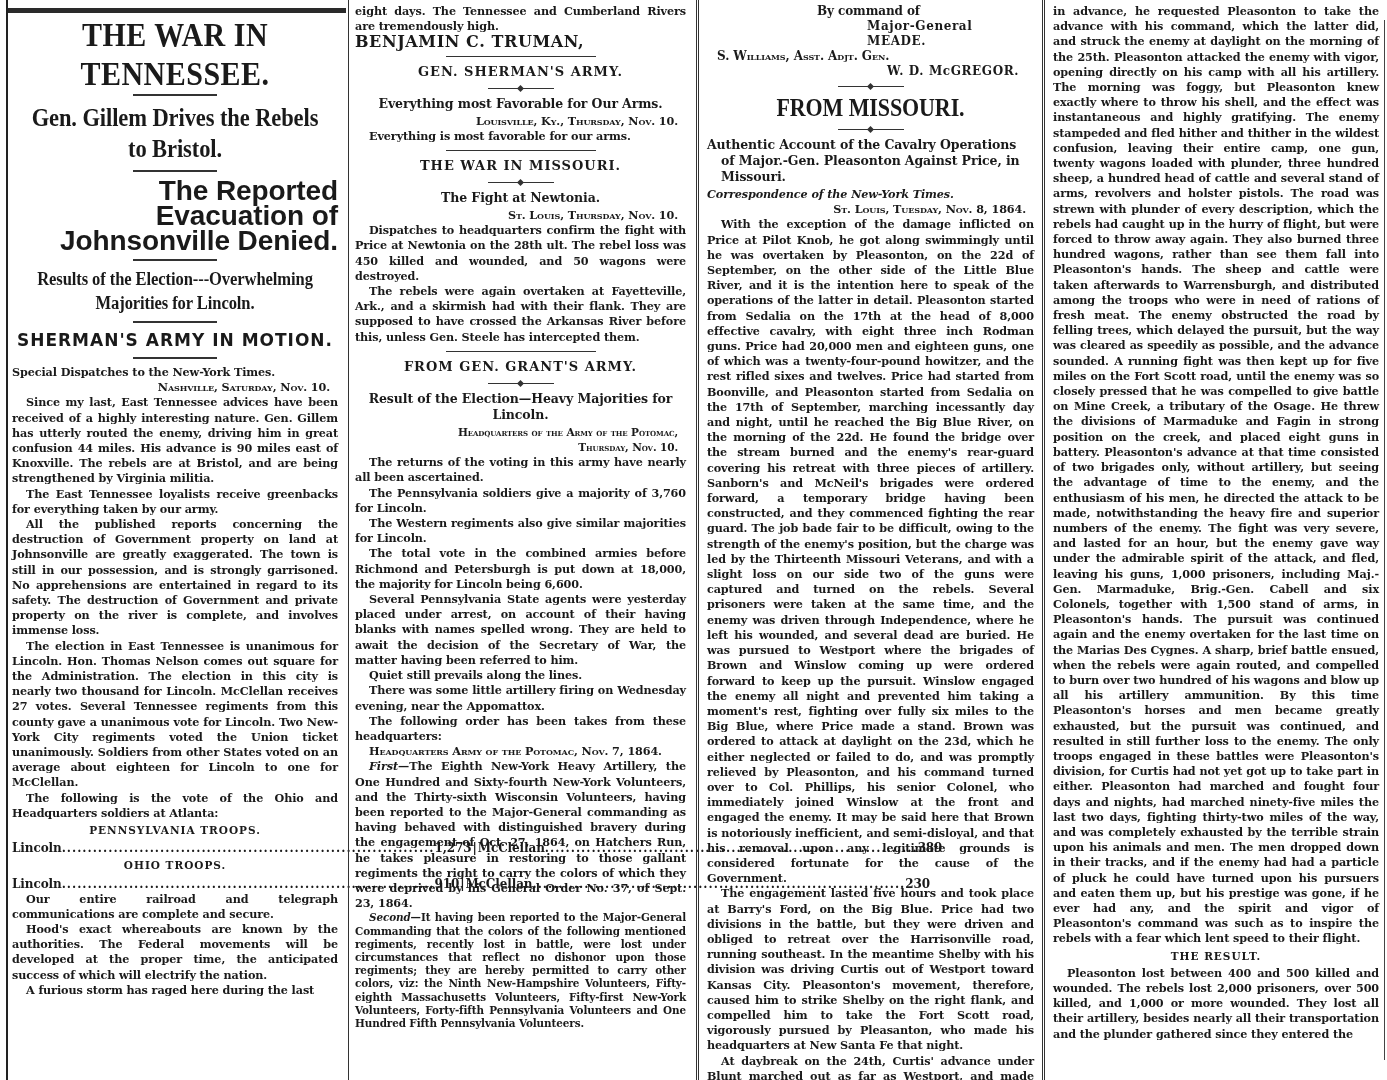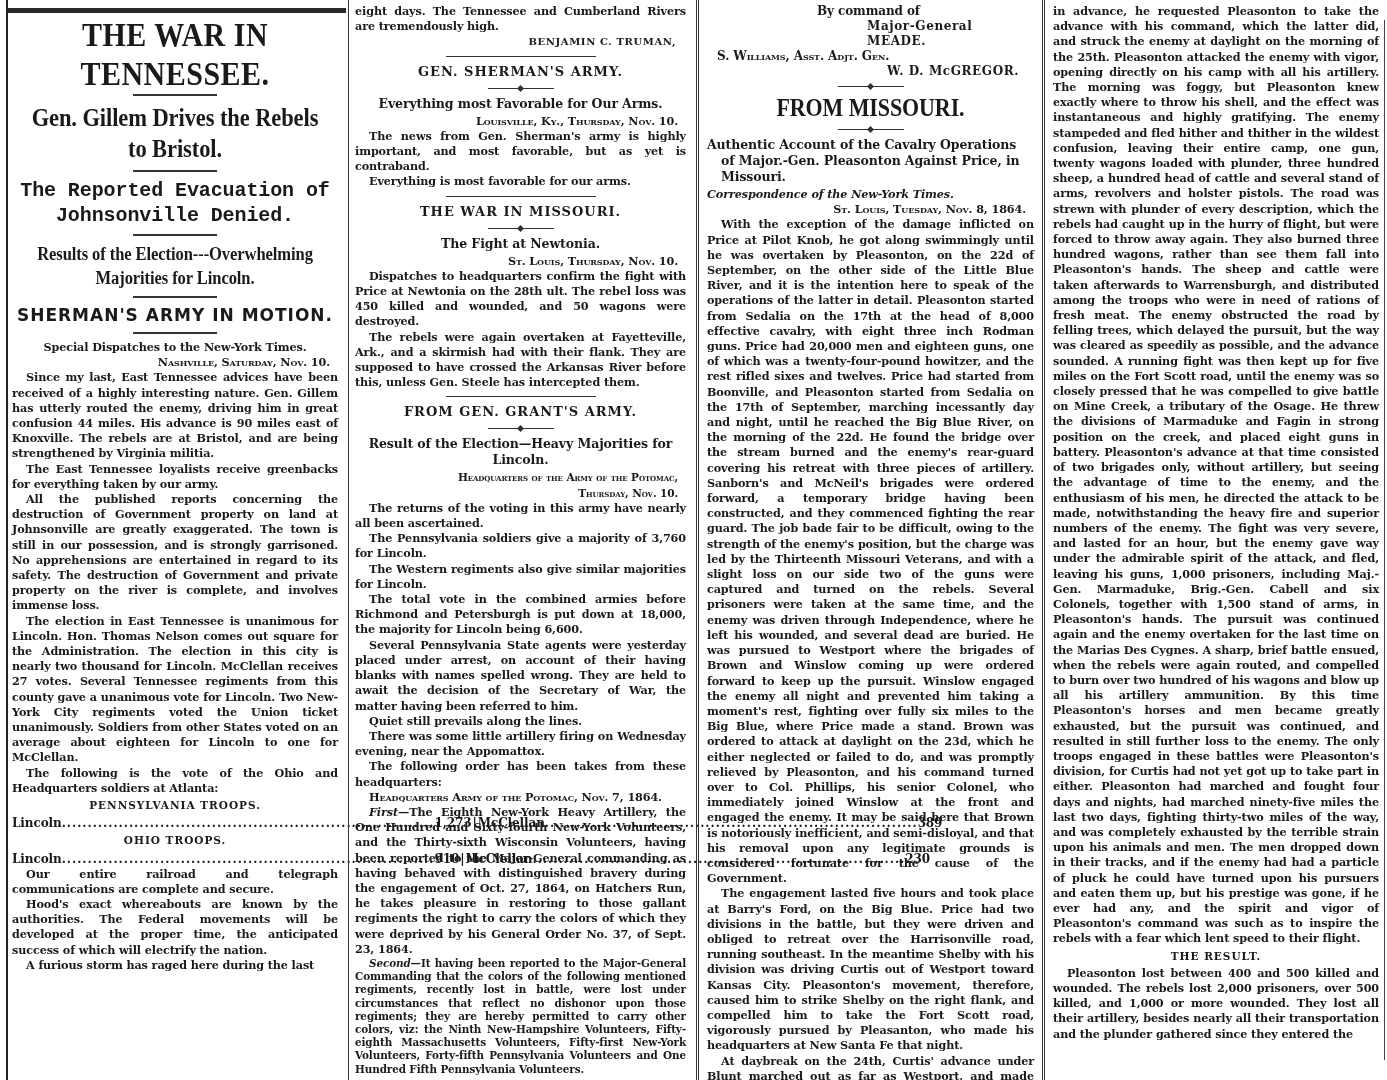--- a/index.html
+++ b/index.html
@@ -20,34 +20,34 @@
     .col .noind { text-indent: 0; }
     .c1 { left: 6px; width: 336px; padding: 14px 4px 0 4px; border-left: 2px solid #222; }
     .c1top { position: absolute; left: 6px; top: 8px; width: 340px; height: 5px; background: #2a2a2a; }
     .c2 { left: 348px; width: 342px; padding: 4px 4px 0 6px; border-left: 1px solid #333; }
     .c3 { left: 696px; width: 344px; padding: 4px 6px 0 8px; border-left: 3px double #333; }
     .c4 { left: 1042px; width: 343px; padding: 4px 6px 0 8px; border-left: 3px double #333; }
     .sep-right { position: absolute; top: 20px; left: 1384px; width: 1px; height: 1040px; background: #444; }
 
     .h-main { font-family: "Liberation Serif", serif; font-size: 30px; line-height: 34px; text-align: center; font-weight: bold; letter-spacing: 0.5px; margin: 6px 0 6px 0; transform: scaleY(1.15); }
     .h-sub1 { font-family: "Liberation Serif", serif; font-size: 25px; line-height: 31px; text-align: center; font-weight: bold; margin: 4px 0; transform: scaleX(0.9); }
-    .h-sub2 { font-family: Liberation Mono, monospace; font-size: 20px; line-height: 25px; text-align: center; font-weight: bold; margin: 4px 0; }
+    .h-sub2 { font-family: Liberation Sans, sans-serif; font-size: 28px; line-height: 25px; text-align: right; font-weight: bold; margin: 4px 0; }
     .h-sub3 { font-family: "Liberation Serif", serif; font-size: 18px; line-height: 24px; text-align: center; font-weight: bold; margin: 4px 0; transform: scaleX(0.92); }
     .h-caps { font-family: "DejaVu Sans", sans-serif; font-size: 17px; line-height: 22px; text-align: center; font-weight: bold; letter-spacing: 1px; margin: 3px 0; }
     .h-from { font-family: "Liberation Serif", serif; font-size: 22px; line-height: 28px; text-align: center; font-weight: bold; margin: 4px 0; transform: scaleY(1.15); }
     .h-sec { font-family: "DejaVu Serif", serif; font-size: 13px; line-height: 18px; text-align: center; font-weight: bold; letter-spacing: 1px; margin: 3px 0; }
     .h-deck { font-size: 12.5px; line-height: 16px; text-align: center; font-weight: bold; margin: 2px 0; }
     .h-deck.left { text-align: left; padding-left: 14px; text-indent: -14px; }
     .rule { width: 84px; height: 2px; background: #333; margin: 6px auto; }
     .rule.long { width: 150px; }
     .rule.dia { position: relative; width: 66px; height: 1px; background: #333; margin: 7px auto; }
     .rule.dia::after { content: ""; position: absolute; left: 29px; top: -3px; width: 7px; height: 7px; background: #333; transform: rotate(45deg) scale(0.7); }
     .dateline { text-align: right; padding-right: 8px; text-indent: 0 !important; }
-    .center { text-align: center; text-indent: 0 !important; }
-    .sig { text-align: right; padding-right: 10px; font-size: 10px; letter-spacing: 0.6px; }
+    .center { text-align: left; text-indent: 0 !important; }
+    .sig { padding-right: 10px; font-size: 16px; letter-spacing: 0.6px; }
     .italic { font-style: italic; }
     .sc { font-variant: small-caps; }
     .small { font-size: 10.4px; line-height: 13.2px; }
     .troops-head { text-align: center; font-size: 10.5px; letter-spacing: 1px; margin: 2px 0; }
     .vote-row { display: flex; font-size: 12px; line-height: 16px; }
     .vote-row .cell { flex: 1; display: flex; }
     .vote-row .name { white-space: nowrap; }
     .vote-row .dots { flex: 1; overflow: hidden; white-space: nowrap; }
     .vote-row .dots::after { content: "........................................................................"; letter-spacing: 1px; }
     .vote-row .num { white-space: nowrap; }
@@ -119,21 +119,20 @@
 
   <div class="col c2">
     <p class="noind">eight days. The Tennessee and Cumberland Rivers are tremendously high.</p>
     <div class="sig">BENJAMIN C. TRUMAN,</div>
     <div class="rule long" style="height:1px"></div>
 
     <div class="h-sec">GEN. SHERMAN'S ARMY.</div>
     <div class="rule dia"></div>
     <div class="h-deck">Everything most Favorable for Our Arms.</div>
     <p class="dateline sc">Louisville, Ky., Thursday, Nov. 10.</p>
-    <p>The news from Gen. Sherman's army is highly important, and most favorable, but as yet is contraband.</p>
     <p>Everything is most favorable for our arms.</p>
     <div class="rule long" style="height:1px"></div>
 
     <div class="h-sec">THE WAR IN MISSOURI.</div>
     <div class="rule dia"></div>
     <div class="h-deck">The Fight at Newtonia.</div>
     <p class="dateline sc">St. Louis, Thursday, Nov. 10.</p>
     <p>Dispatches to headquarters confirm the fight with Price at Newtonia on the 28th ult. The rebel loss was 450 killed and wounded, and 50 wagons were destroyed.</p>
     <p>The rebels were again overtaken at Fayetteville, Ark., and a skirmish had with their flank. They are supposed to have crossed the Arkansas River before this, unless Gen. Steele has intercepted them.</p>
     <div class="rule long" style="height:1px"></div>

